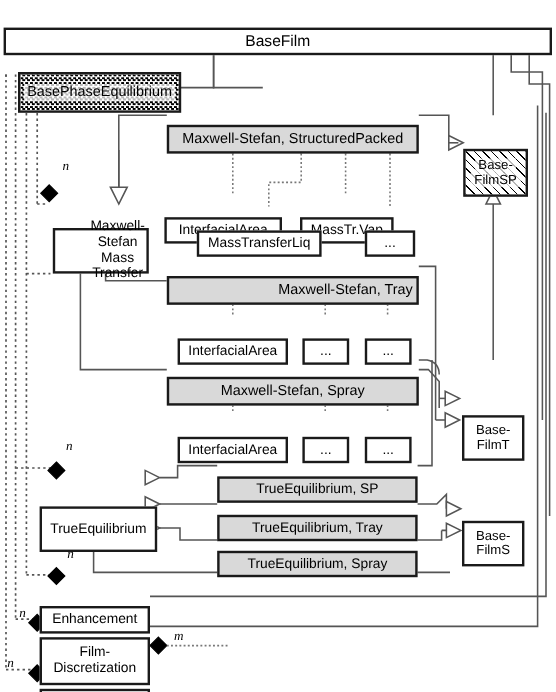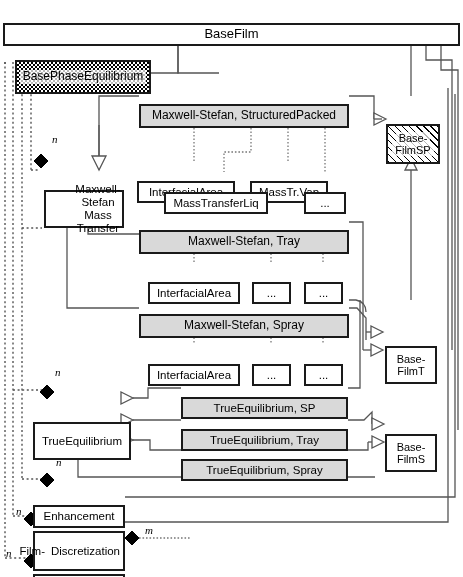--- a/index.html
+++ b/index.html
@@ -210,21 +210,21 @@
 
   <div class="node n-white f115" style="left:304px;top:172px;width:42px;height:22px;">
     <span>...</span>
   </div>
 
   <div class="node n-white f115" style="left:44px;top:170px;width:80px;height:38px;flex-direction:column;padding-left:28px;">
     <span>Maxwell-Stefan</span>
     <span>Mass Transfer</span>
   </div>
 
-  <div class="node n-grey f12" style="left:139px;top:210px;width:210px;height:24px;">
+  <div class="node n-grey f12" style="left:139px;top:210px;width:210px;height:24px;justify-content:flex-end;">
     <span>Maxwell-Stefan, Tray</span>
   </div>
 
   <div class="node n-white f115" style="left:148px;top:262px;width:92px;height:22px;">
     <span>InterfacialArea</span>
   </div>
 
   <div class="node n-white f115" style="left:252px;top:262px;width:39px;height:22px;">
     <span>...</span>
   </div>
@@ -272,21 +272,21 @@
   </div>
 
   <div class="node n-grey f115" style="left:181px;top:439px;width:167px;height:22px;">
     <span>TrueEquilibrium, Spray</span>
   </div>
 
   <div class="node n-white f115" style="left:33px;top:485px;width:92px;height:23px;">
     <span>Enhancement</span>
   </div>
 
-  <div class="node n-white f115" style="left:33px;top:511px;width:92px;height:40px;flex-direction:row;justify-content:flex-end;">
+  <div class="node n-white f115" style="left:33px;top:511px;width:92px;height:40px;flex-direction:column;">
     <span>Film-</span>
     <span>Discretization</span>
   </div>
 
   <div class="node n-white f115" style="left:33px;top:554px;width:92px;height:21px;">
     <span>. . .</span>
   </div>
 
 
   <div class="mult" style="left:52px;top:133px;">n</div>

